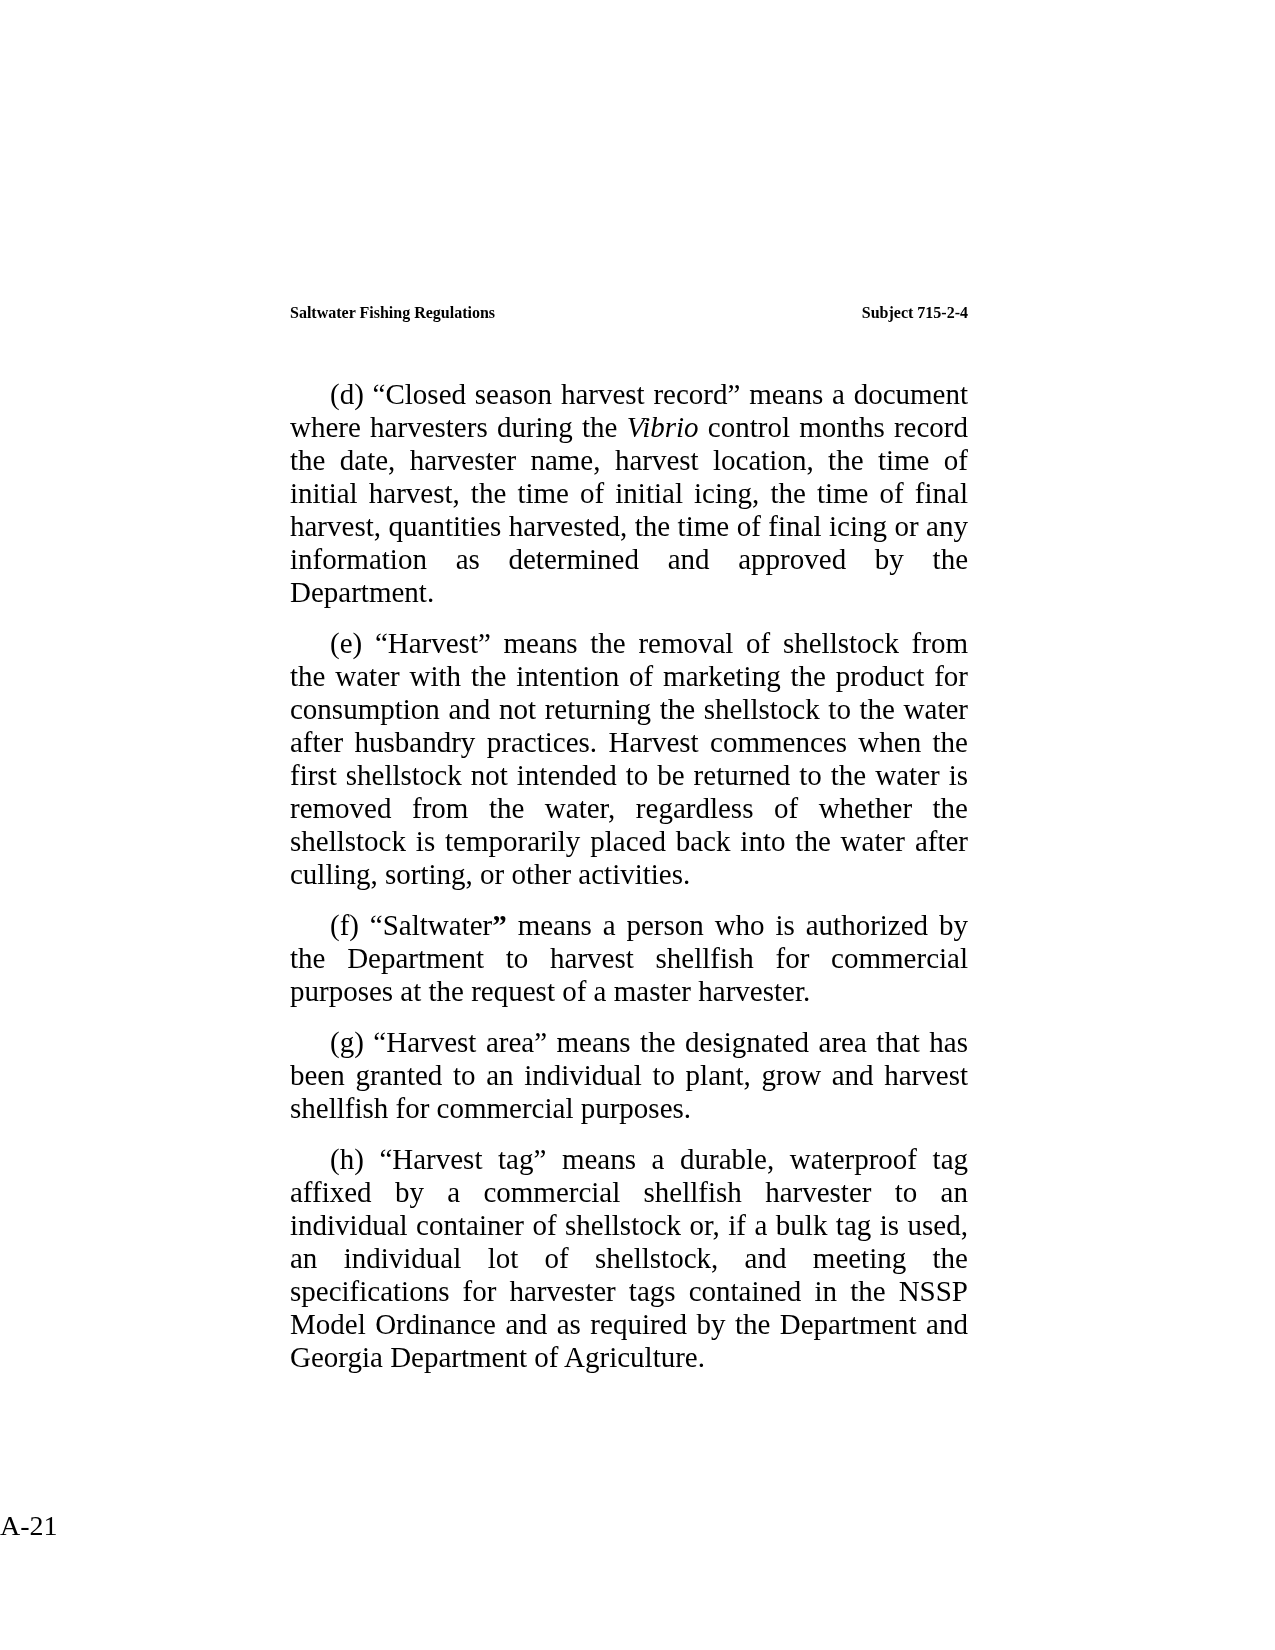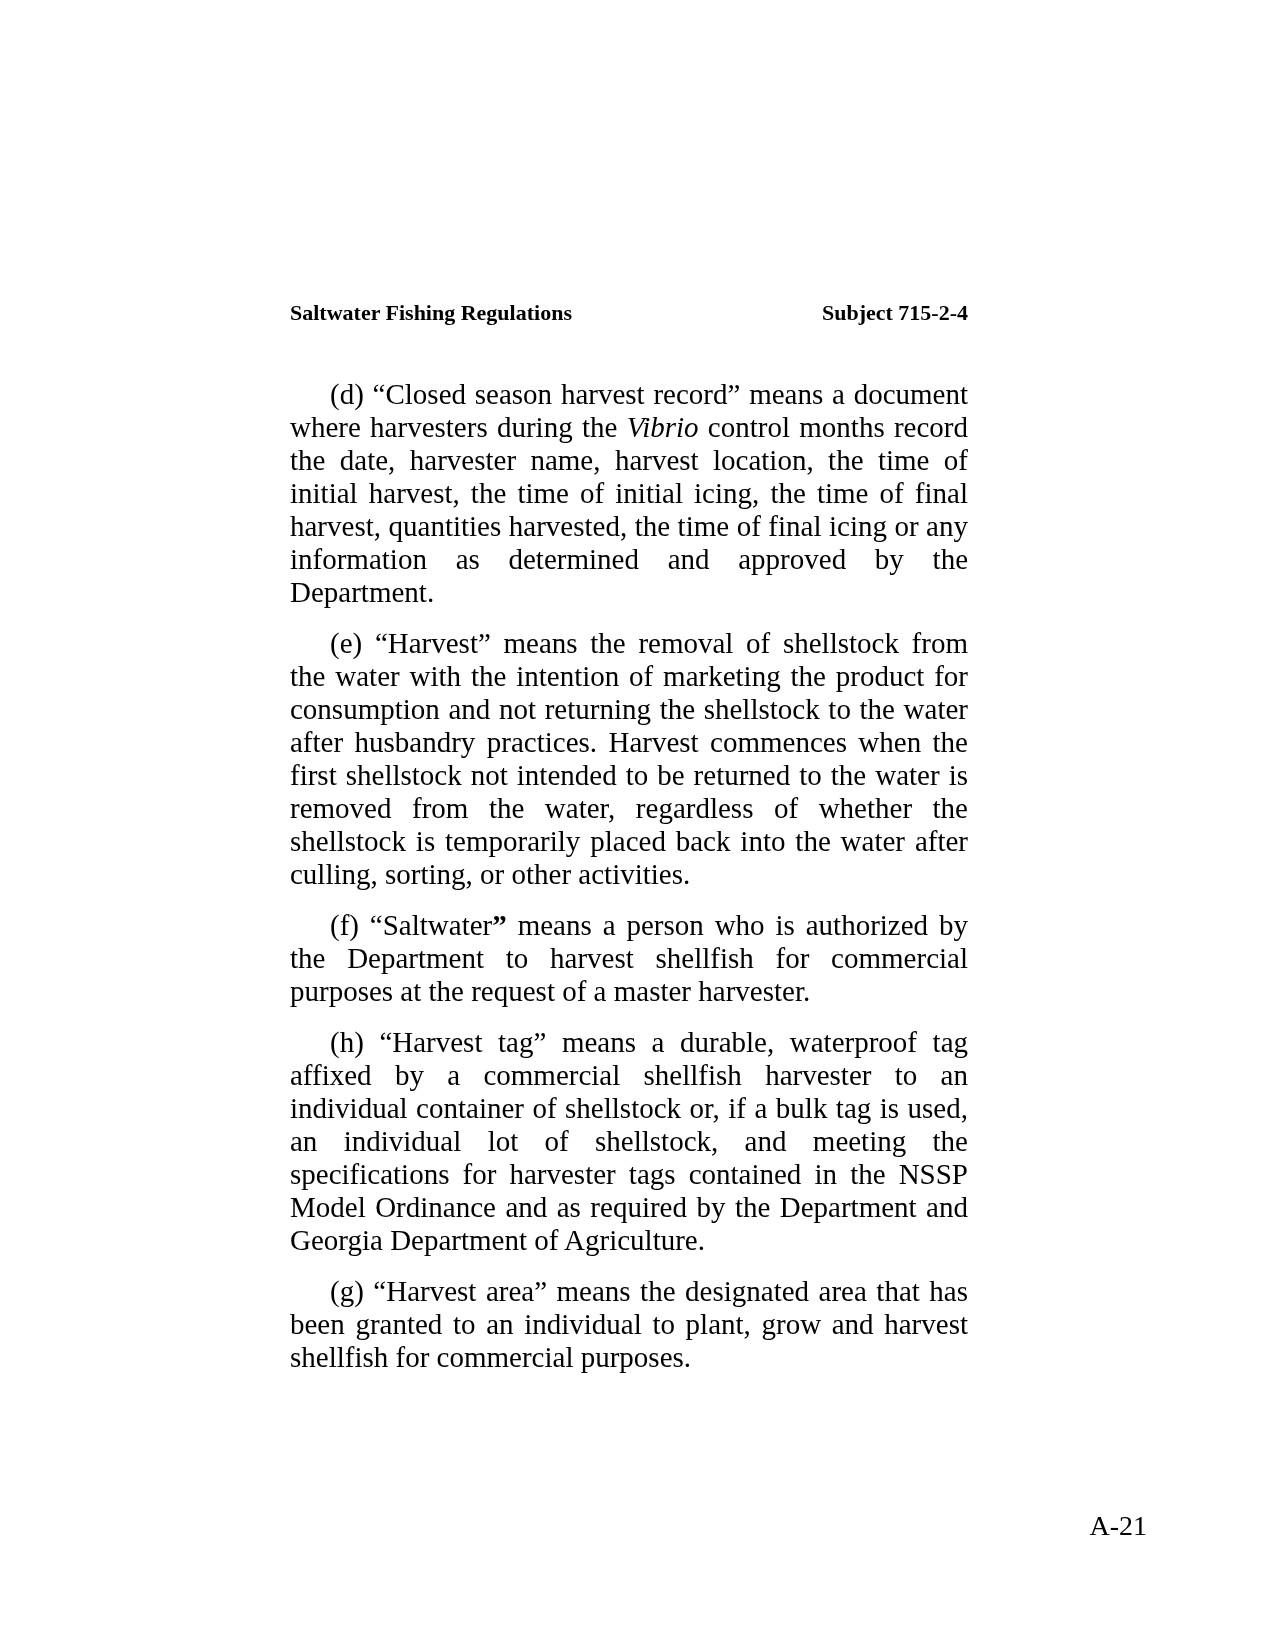--- a/index.html
+++ b/index.html
@@ -17,39 +17,39 @@
     position: absolute;
     left: 290px;
     top: 300px;
     width: 678px;
   }
   .header {
     display: flex;
     justify-content: space-between;
     align-items: baseline;
     font-weight: bold;
-    font-size: 22px;
+    font-size: 16px;
     line-height: 26px;
     margin-bottom: 52px;
   }
   .content p {
     margin: 0 0 18px 0;
     font-size: 29px;
     line-height: 33px;
     text-align: justify;
     text-indent: 40px;
   }
   .italic { font-style: italic; margin-top: 17px; }
   .boldq  { font-weight: bold; }
   .footer {
     position: absolute;
     top: 1510px;
     left: 0;
     width: 1147px;
-    text-align: right;
+    text-align: left;
     font-size: 28px;
     line-height: 32px;
   }
 </style>
 </head>
 <body>
 
 <div class="page" style="background: rgb(255, 255, 255); color: rgb(0, 0, 0);">
 
   <div class="content">
@@ -58,22 +58,22 @@
       <span>Saltwater Fishing Regulations</span>
       <span>Subject 715-2-4</span>
     </div>
 
     <p><span>(d) “Closed season harvest record” means a document where harvesters during the </span><span class="italic">Vibrio</span><span> control months record the date, harvester name, harvest location, the time of initial harvest, the time of initial icing, the time of final harvest, quantities harvested, the time of final icing or any information as determined and approved by the Department.</span></p>
 
     <p>(e) “Harvest” means the removal of shellstock from the water with the intention of marketing the product for consumption and not returning the shellstock to the water after husbandry practices. Harvest commences when the first shellstock not intended to be returned to the water is removed from the water, regardless of whether the shellstock is temporarily placed back into the water after culling, sorting, or other activities.</p>
 
     <p><span>(f) “Saltwater</span><span class="boldq">”</span><span> means a person who is authorized by the Department to harvest shellfish for commercial purposes at the request of a master harvester.</span></p>
 
+    <p>(g) “Harvest area” means the designated area that has been granted to an individual to plant, grow and harvest shellfish for commercial purposes.</p>
+
     <p>(h) “Harvest tag” means a durable, waterproof tag affixed by a commercial shellfish harvester to an individual container of shellstock or, if a bulk tag is used, an individual lot of shellstock, and meeting the specifications for harvester tags contained in the NSSP Model Ordinance and as required by the Department and Georgia Department of Agriculture.</p>
-
-    <p>(g) “Harvest area” means the designated area that has been granted to an individual to plant, grow and harvest shellfish for commercial purposes.</p>
 
 
   </div>
 
   <div class="footer">A-21</div>
 
 </div>
 
 </body></html>

